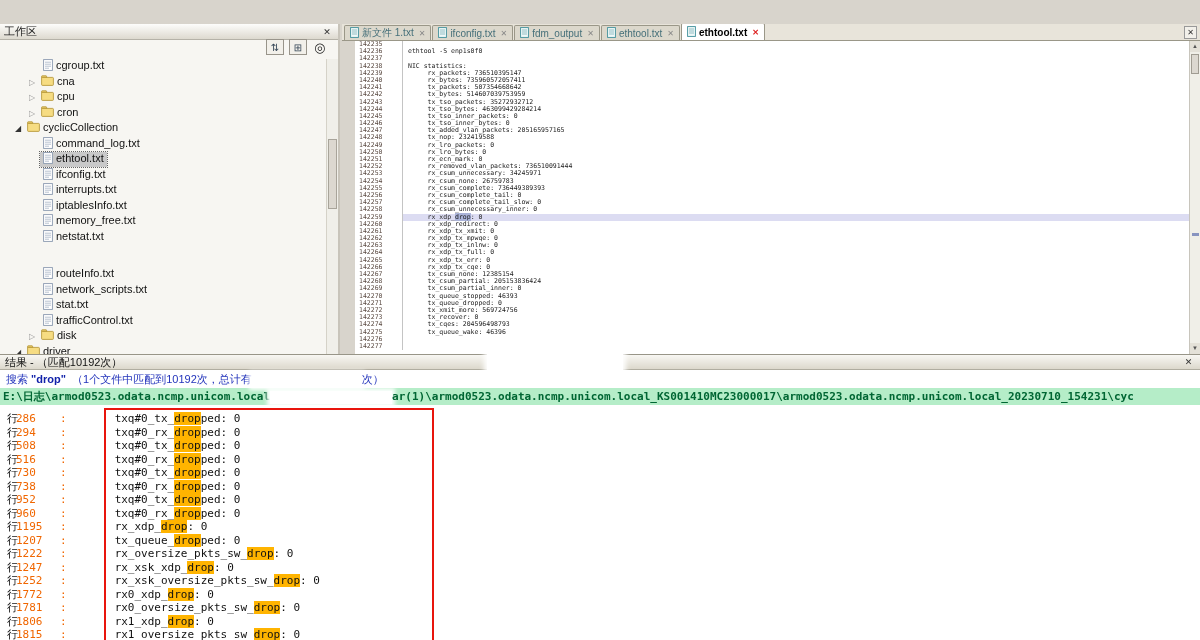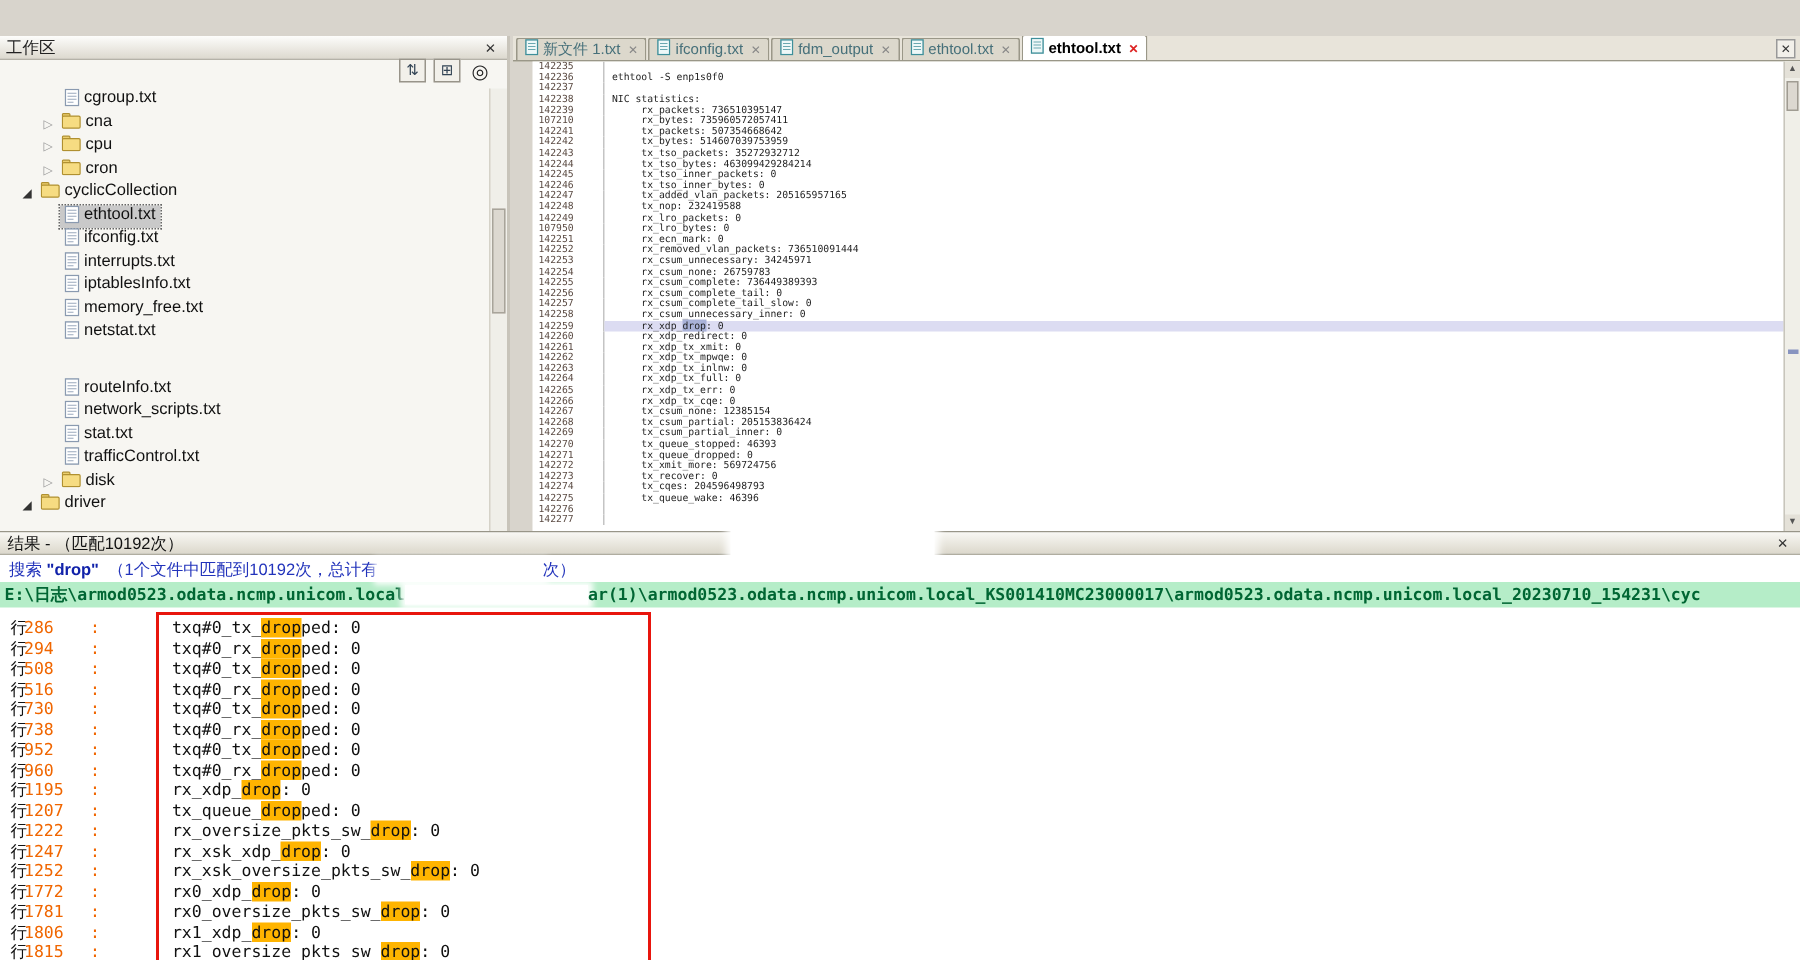--- a/index.html
+++ b/index.html
@@ -196,20 +196,39 @@
               <svg width="13" height="11" viewBox="0 0 13 11">
                 <rect x="0.6" y="0.8" width="5" height="2.4" rx="0.6" fill="#eccf6e" stroke="#b09030" stroke-width="0.8"></rect>
                 <rect x="0.6" y="2.4" width="11.8" height="8" rx="0.8" fill="#f6dc82" stroke="#b09030" stroke-width="0.8"></rect>
               </svg>
             </span>
 
             <span class="label">cyclicCollection</span>
           </span>
         </div>
 
+        <div class="tree-item" data-type="file" data-indent="3">
+          <span class="arrow">
+            
+            
+          </span>
+          <span class="content">
+
+            <span class="t-icon file">
+              <svg width="10" height="12" viewBox="0 0 10 12">
+                <rect x="0.6" y="0.6" width="8.8" height="10.8" fill="#fff" stroke="#8a9ab0" stroke-width="0.9"></rect>
+                <line x1="2" y1="3.2" x2="8" y2="3.2" stroke="#9aa8bc" stroke-width="0.7"></line>
+                <line x1="2" y1="5.2" x2="8" y2="5.2" stroke="#9aa8bc" stroke-width="0.7"></line>
+                <line x1="2" y1="7.2" x2="8" y2="7.2" stroke="#9aa8bc" stroke-width="0.7"></line>
+                <line x1="2" y1="9.2" x2="6" y2="9.2" stroke="#9aa8bc" stroke-width="0.7"></line>
+              </svg>
+            </span>
+            <span class="label">command_log.txt</span>
+          </span>
+        </div>
 
         <div class="tree-item" data-type="file" data-indent="3" data-sel="true">
           <span class="arrow">
             
             
           </span>
           <span class="content">
 
             <span class="t-icon file">
               <svg width="10" height="12" viewBox="0 0 10 12">
@@ -541,21 +560,21 @@
         <span class="ln">142238</span>
         <span class="code"><span>NIC statistics:</span><span class="selword"></span><span></span></span>
       </div>
 
       <div class="ed-line">
         <span class="ln">142239</span>
         <span class="code"><span>     rx_packets: 736510395147</span><span class="selword"></span><span></span></span>
       </div>
 
       <div class="ed-line">
-        <span class="ln">107210</span>
+        <span class="ln">142240</span>
         <span class="code"><span>     rx_bytes: 735960572057411</span><span class="selword"></span><span></span></span>
       </div>
 
       <div class="ed-line">
         <span class="ln">142241</span>
         <span class="code"><span>     tx_packets: 507354668642</span><span class="selword"></span><span></span></span>
       </div>
 
       <div class="ed-line">
         <span class="ln">142242</span>
@@ -591,21 +610,21 @@
         <span class="ln">142248</span>
         <span class="code"><span>     tx_nop: 232419588</span><span class="selword"></span><span></span></span>
       </div>
 
       <div class="ed-line">
         <span class="ln">142249</span>
         <span class="code"><span>     rx_lro_packets: 0</span><span class="selword"></span><span></span></span>
       </div>
 
       <div class="ed-line">
-        <span class="ln">107950</span>
+        <span class="ln">142250</span>
         <span class="code"><span>     rx_lro_bytes: 0</span><span class="selword"></span><span></span></span>
       </div>
 
       <div class="ed-line">
         <span class="ln">142251</span>
         <span class="code"><span>     rx_ecn_mark: 0</span><span class="selword"></span><span></span></span>
       </div>
 
       <div class="ed-line">
         <span class="ln">142252</span>

